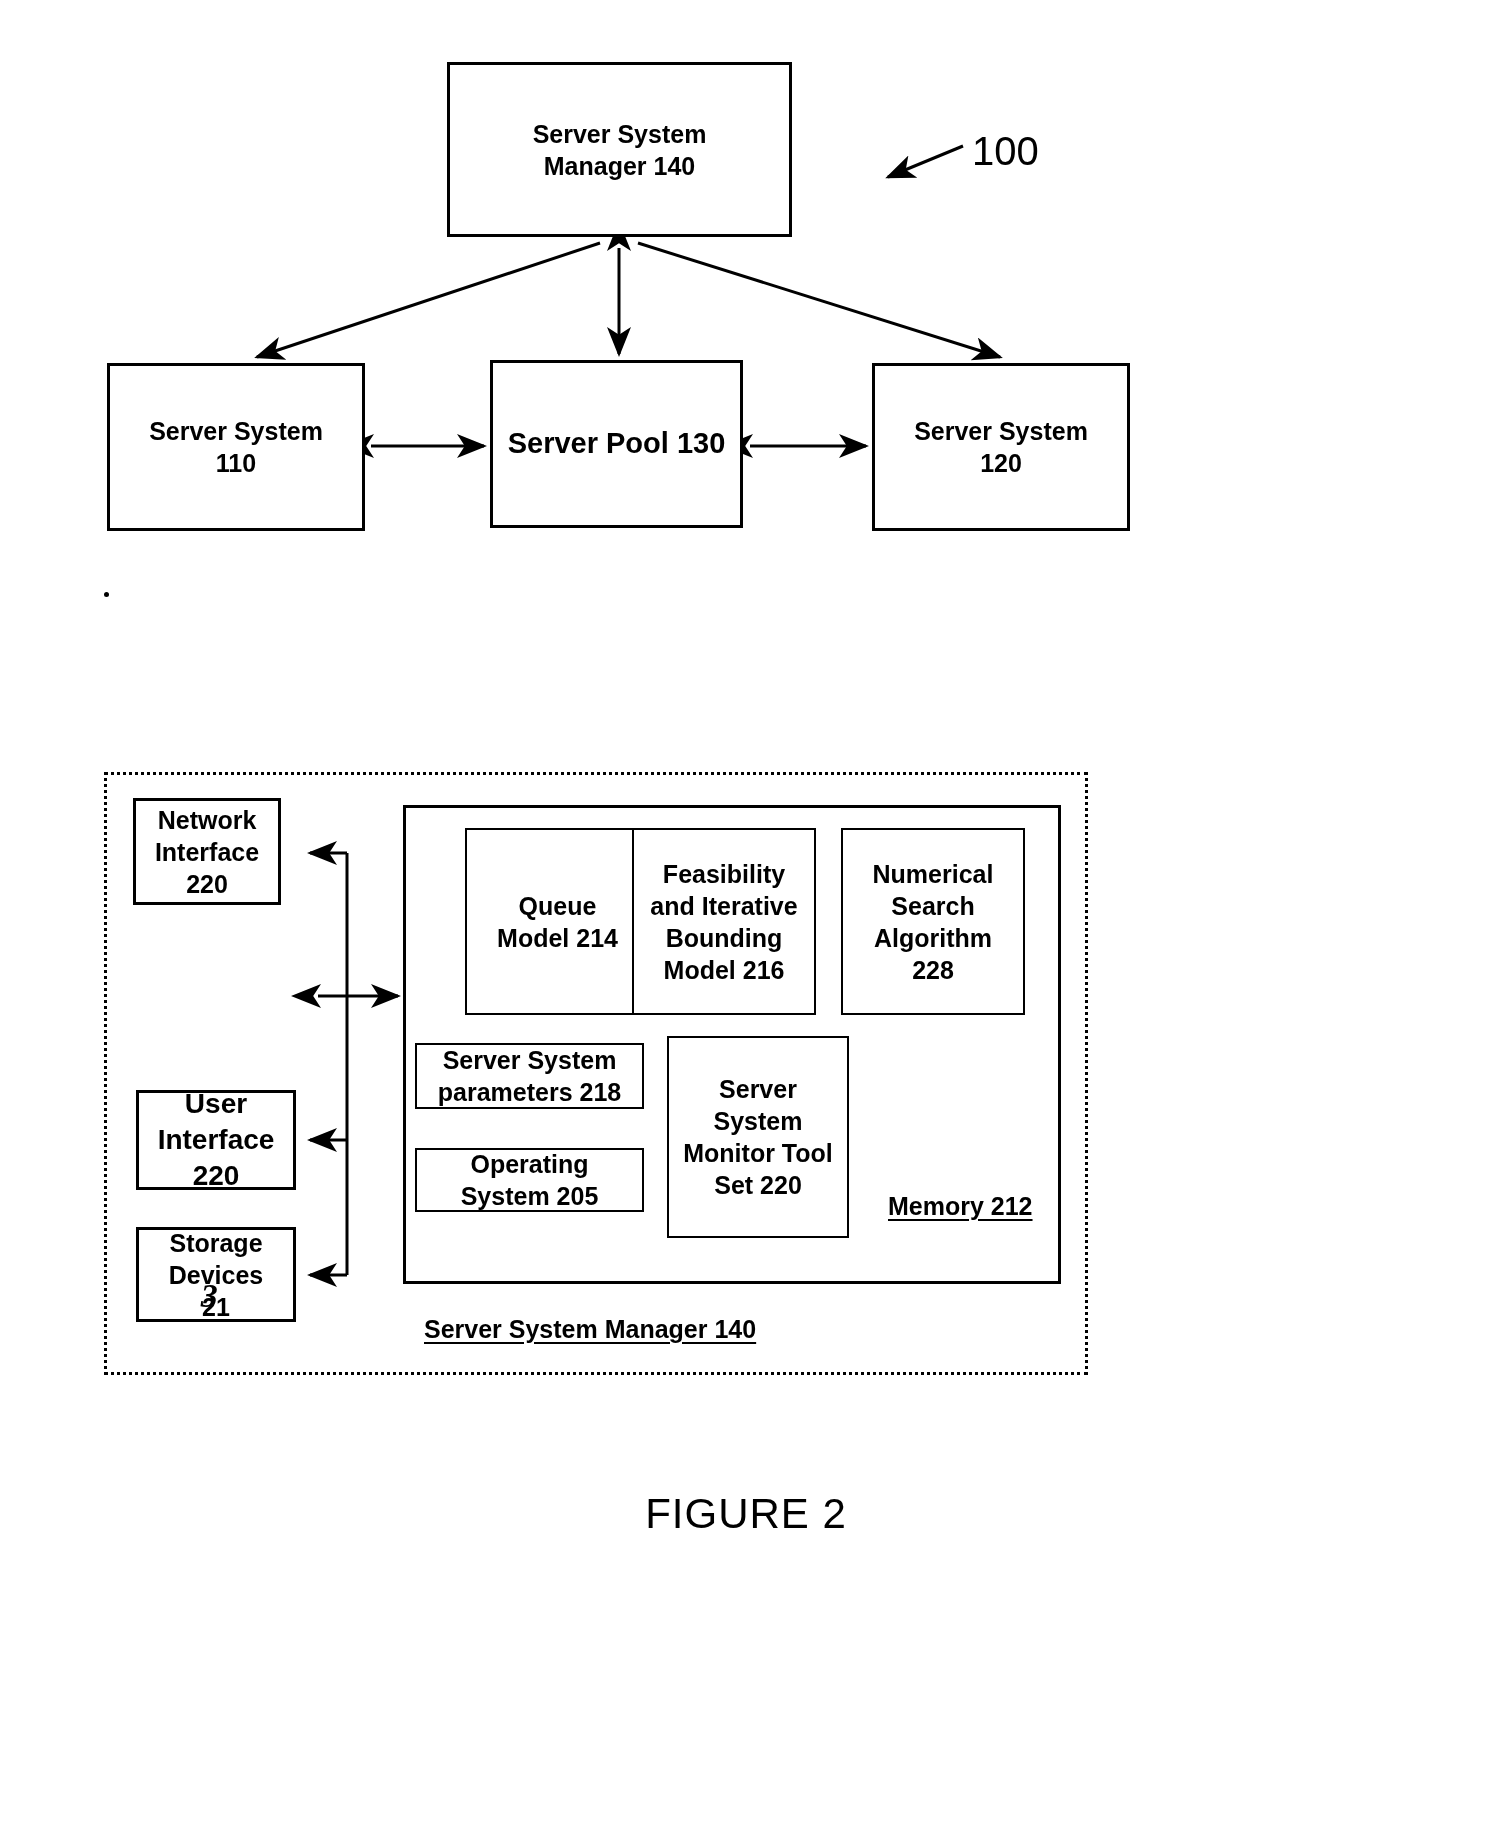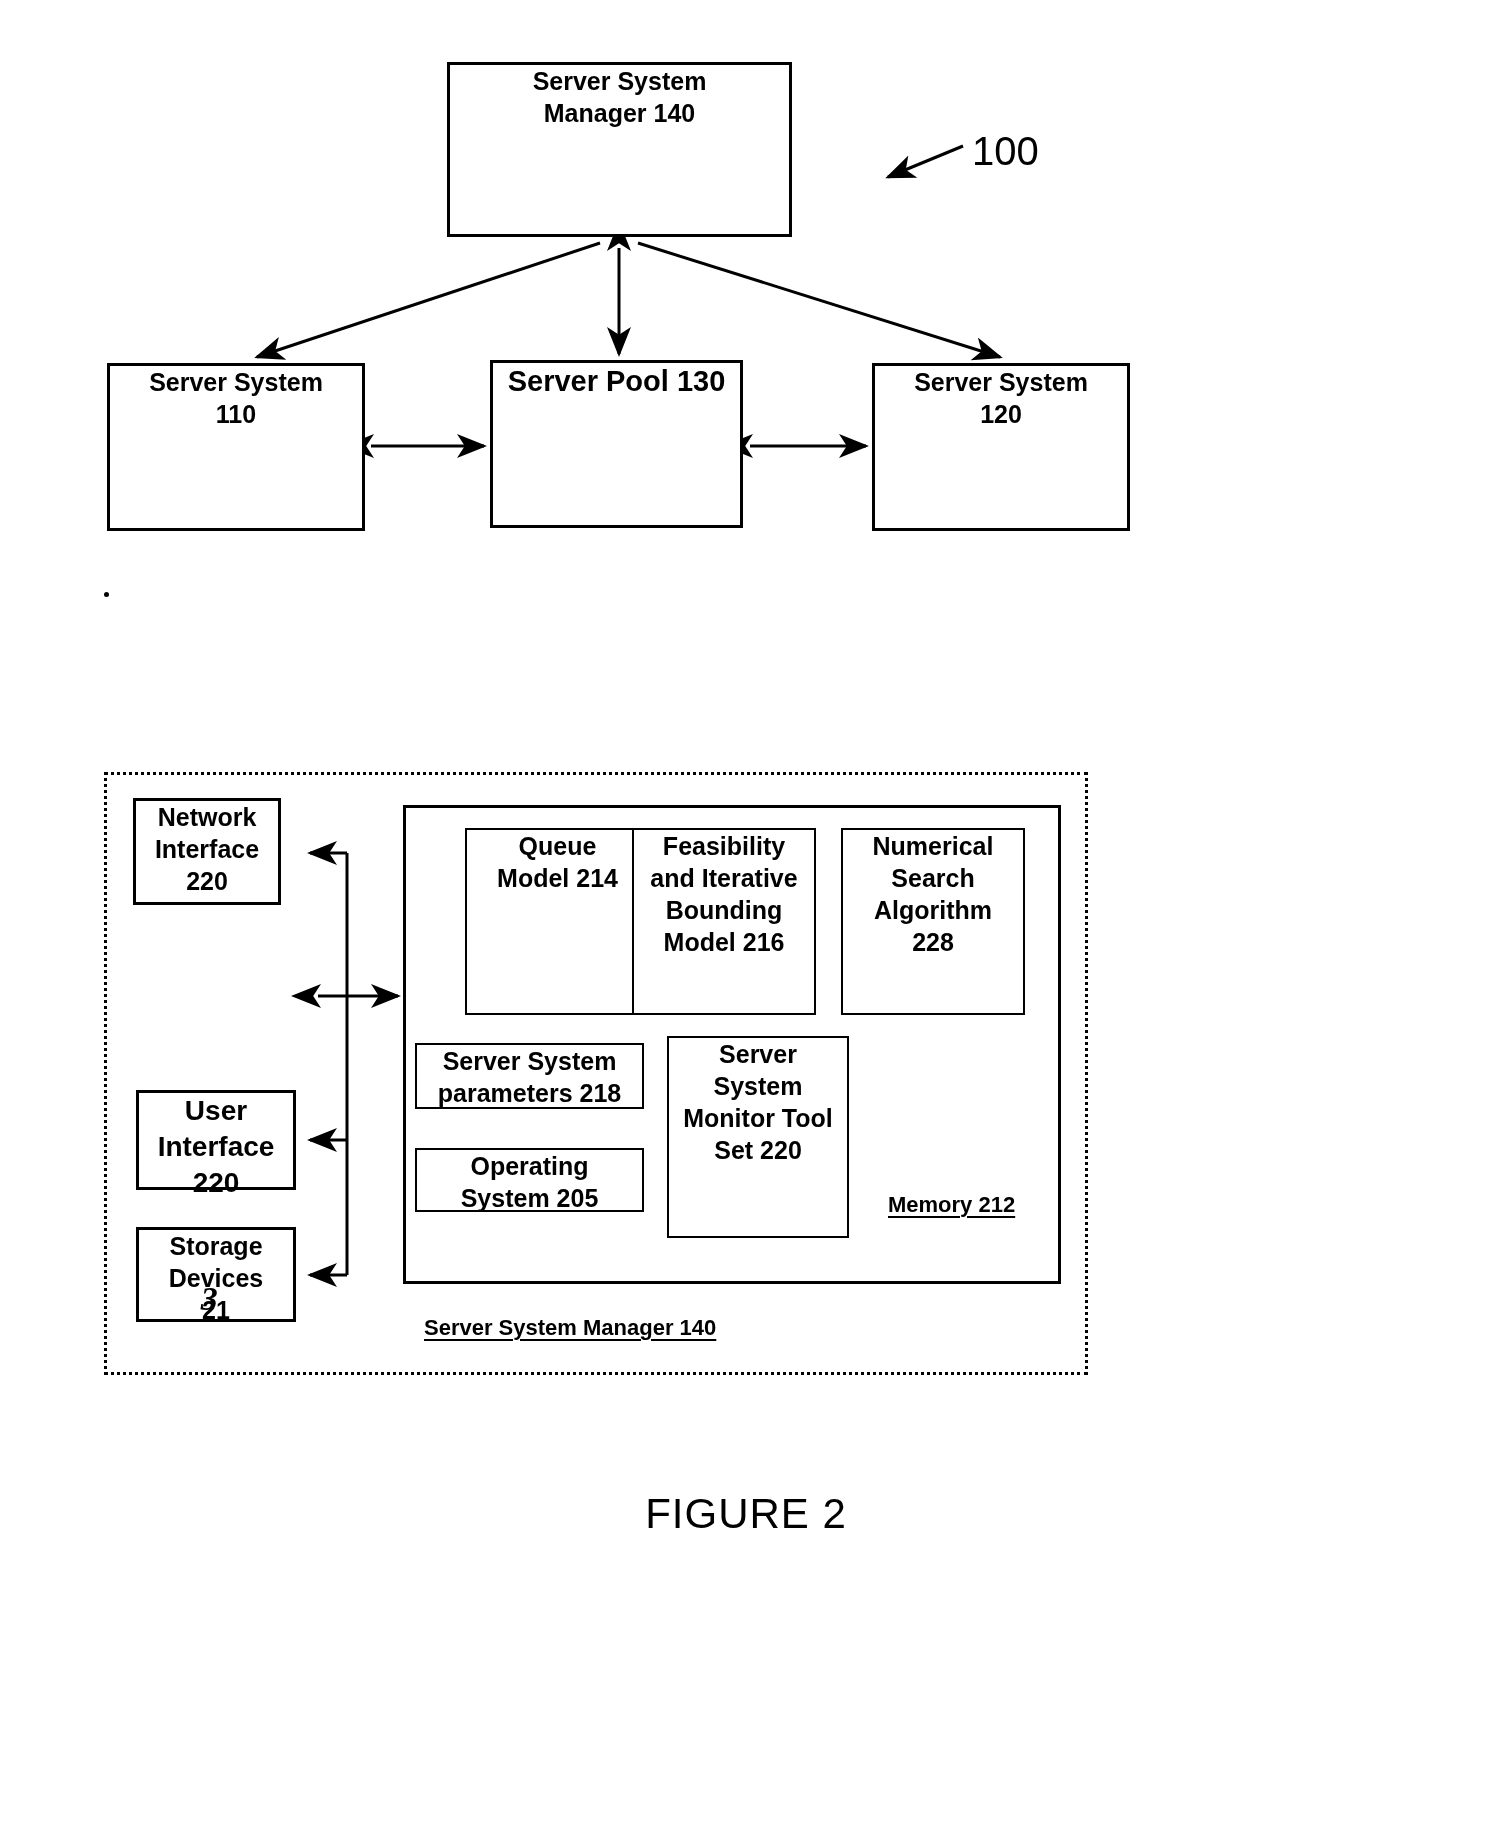--- a/index.html
+++ b/index.html
@@ -22,21 +22,21 @@
     inset: 0;
   }
 
   
   .box {
     position: absolute;
     box-sizing: border-box;
     border: 3px solid #000;
     background: #fff;
     display: flex;
-    align-items: flex-start;
+    align-items: center;
     justify-content: center;
     text-align: center;
     line-height: 1.28;
     font-weight: 700;
   }
   .box.thin { border-width: 2px; }
 
   .box-label {
     display: block;
     white-space: pre-line;
@@ -166,21 +166,21 @@
     left: 667px; top: 1036px; width: 182px; height: 202px;
     font-size: 25px;
   }
   #fig2-os {
     left: 415px; top: 1148px; width: 229px; height: 64px;
     font-size: 25px;
   }
 
   .underlined-label {
     position: absolute;
-    font-size: 22px;
+    font-size: 25px;
     font-weight: 700;
     text-decoration: underline;
     text-underline-offset: 4px;
     white-space: nowrap;
   }
   #fig2-memory-label { left: 888px; top: 1192px; }
   #fig2-manager-label { left: 424px; top: 1315px; }
 </style>
 </head>
 <body>

